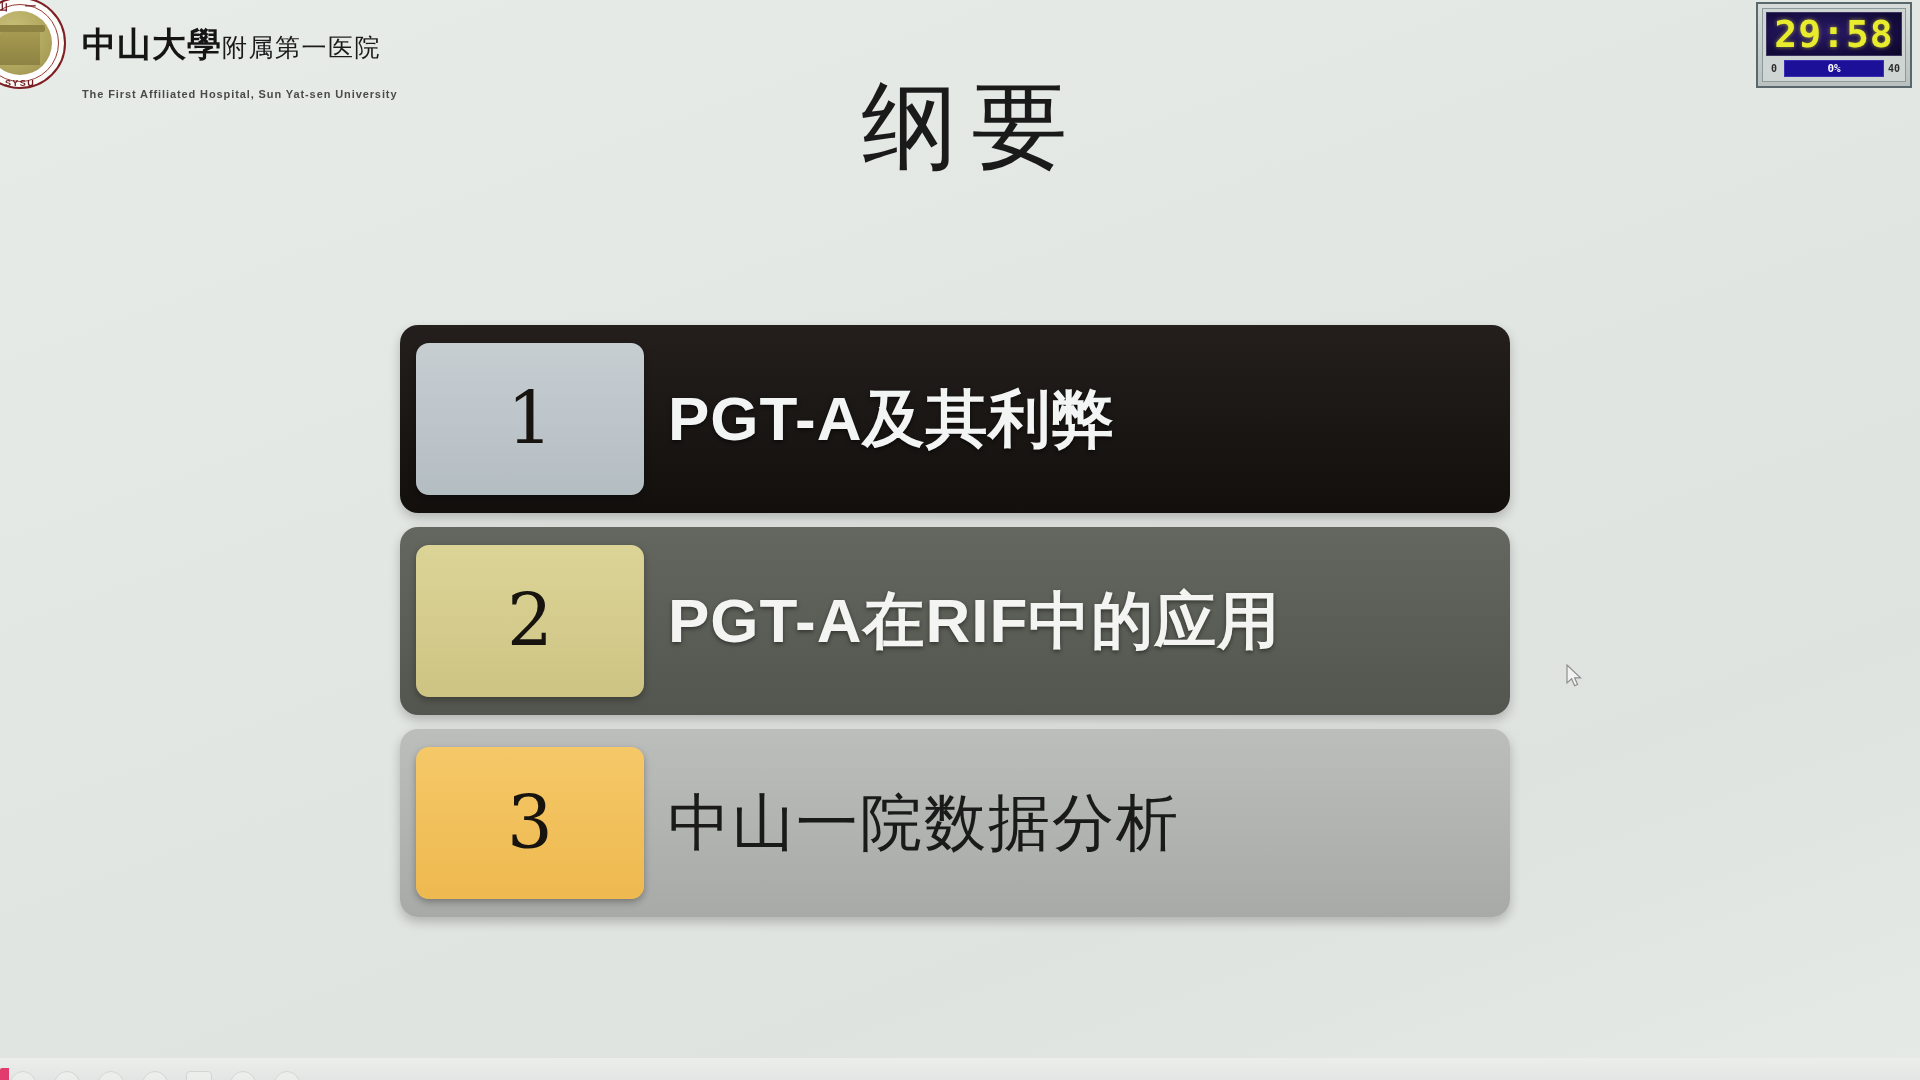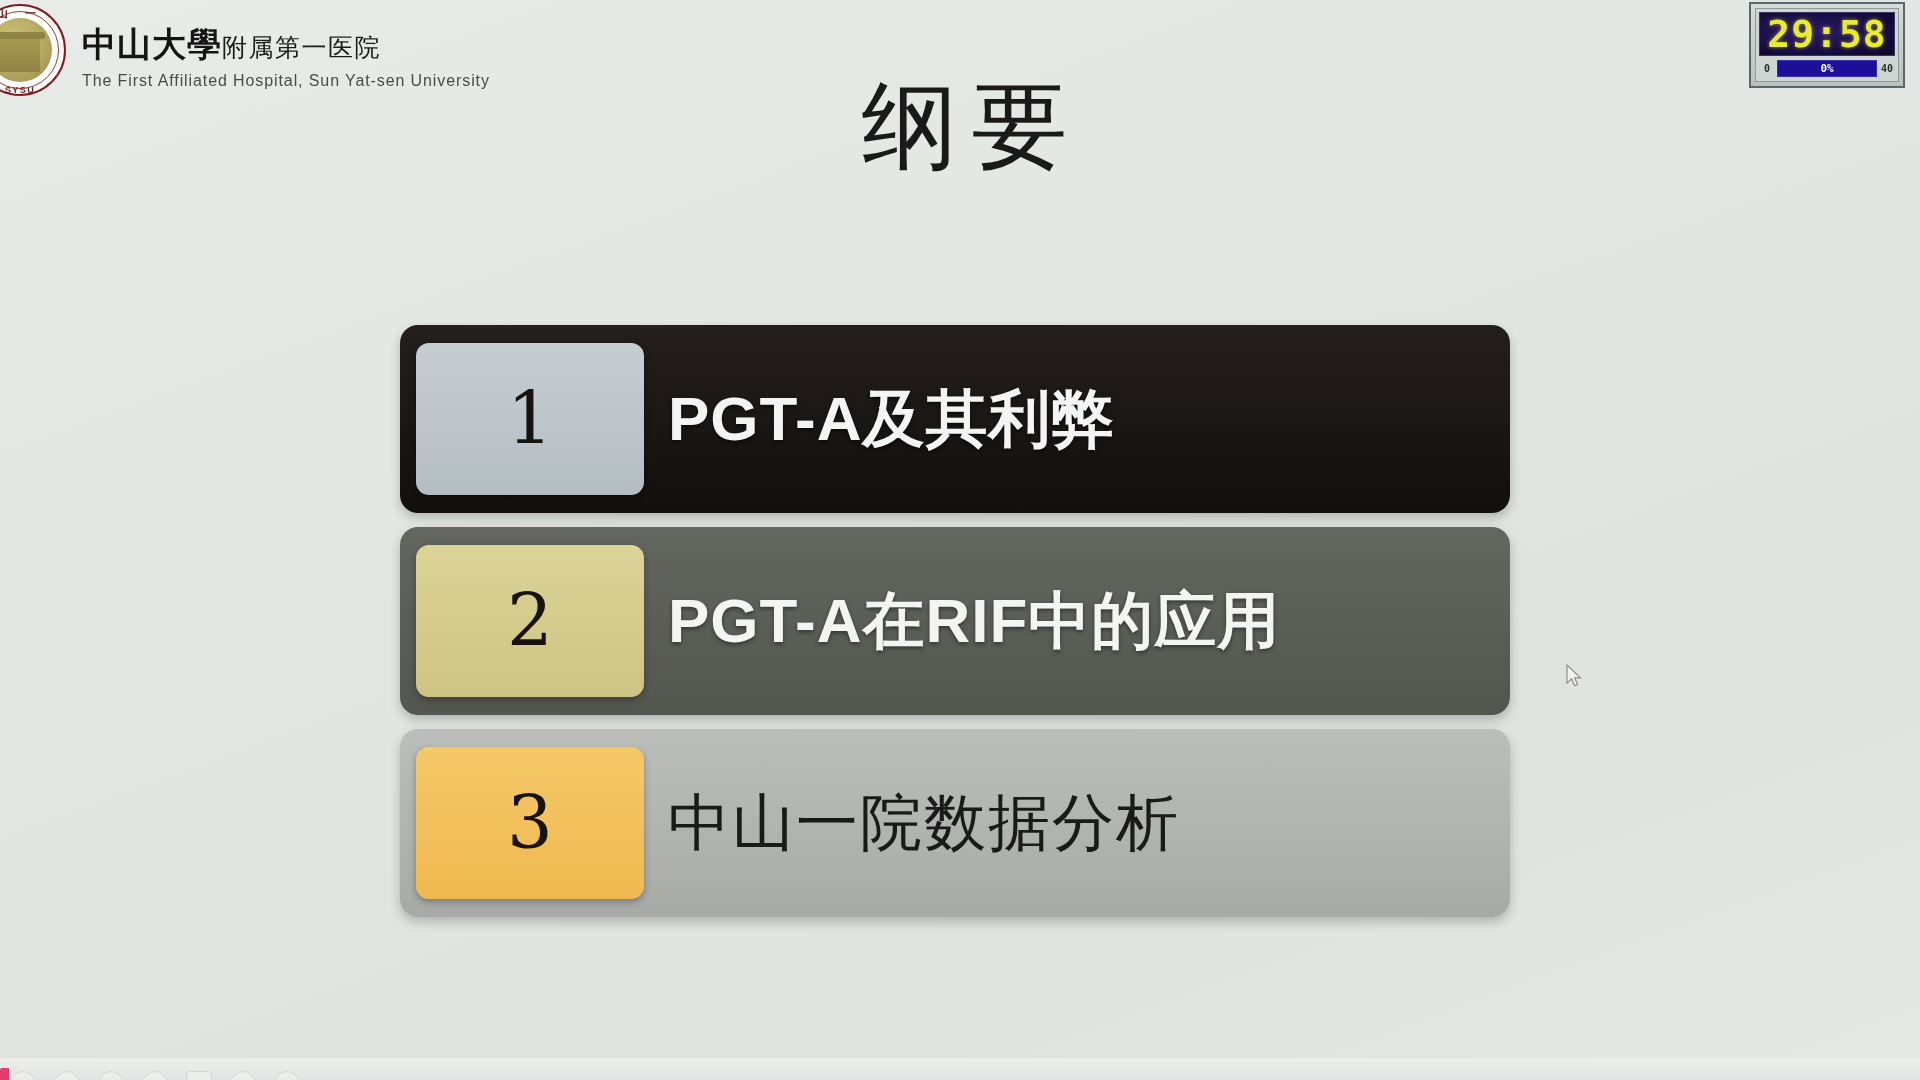--- a/index.html
+++ b/index.html
@@ -9,21 +9,21 @@
     font-family:"Liberation Sans","DejaVu Sans",sans-serif;
   }
   body {
     background:
       linear-gradient(160deg, #e8ece9 0%, #e3e7e4 40%, #dfe3e0 75%, #e6eae7 100%);
     position:relative;
   }
 
   
   #header {
-    position:absolute; left:0; top:8px; width:640px; height:110px;
+    position:absolute; left:0; top:1px; width:640px; height:110px;
   }
   #sysu-seal {
     position:absolute; left:-26px; top:-4px; width:92px; height:92px;
   }
   #sysu-seal .ring {
     position:absolute; inset:0; border-radius:50%;
     border:2px solid #7d1f24; background:#fbfbf8;
   }
   #sysu-seal .inner-ring {
     position:absolute; inset:7px; border-radius:50%;
@@ -48,34 +48,34 @@
   }
   #sysu-seal .seal-en {
     position:absolute; left:0; bottom:1px; width:92px; text-align:center;
     font-size:9px; color:#6d1b20; letter-spacing:1.4px; font-weight:bold;
   }
 
   #brand { position:absolute; left:82px; top:14px; }
   #brand-cn { display:flex; align-items:baseline; white-space:nowrap; }
   #brand-cn-main {
     font-family:"DejaVu Serif","Liberation Serif",serif;
-    font-size:34px; font-weight:bold; color:#151515; letter-spacing:1px;
+    font-size:34px; font-weight:bold; color:#151515; letter-spacing:1px;margin-top:7px;
   }
   #brand-cn-sub {
     font-family:"DejaVu Serif","Liberation Serif",serif;
     font-size:25px; color:#1b1b1b; letter-spacing:1.5px;
   }
   #brand-en {
-    margin-top:4px; font-size:16px; color:#4a4a4a;
-    letter-spacing:0.9px; font-weight:normal; white-space:nowrap;
+    margin-top:20px; font-size:11px; color:#4a4a4a;
+    letter-spacing:0.9px; font-weight:bold; white-space:nowrap;
   }
 
   
   #timer {
-    position:absolute; right:15px; top:2px;
+    position:absolute; right:8px; top:2px;
     width:156px; height:86px;
     background:linear-gradient(#d7dbd9,#b9c0bd);
     border:2px solid #59686d;
     padding:4px;
   }
   #timer-inner {
     width:100%; height:100%;
     border:1px solid #8d9a9c;
     background:#cfd5d3;
     padding:3px;

